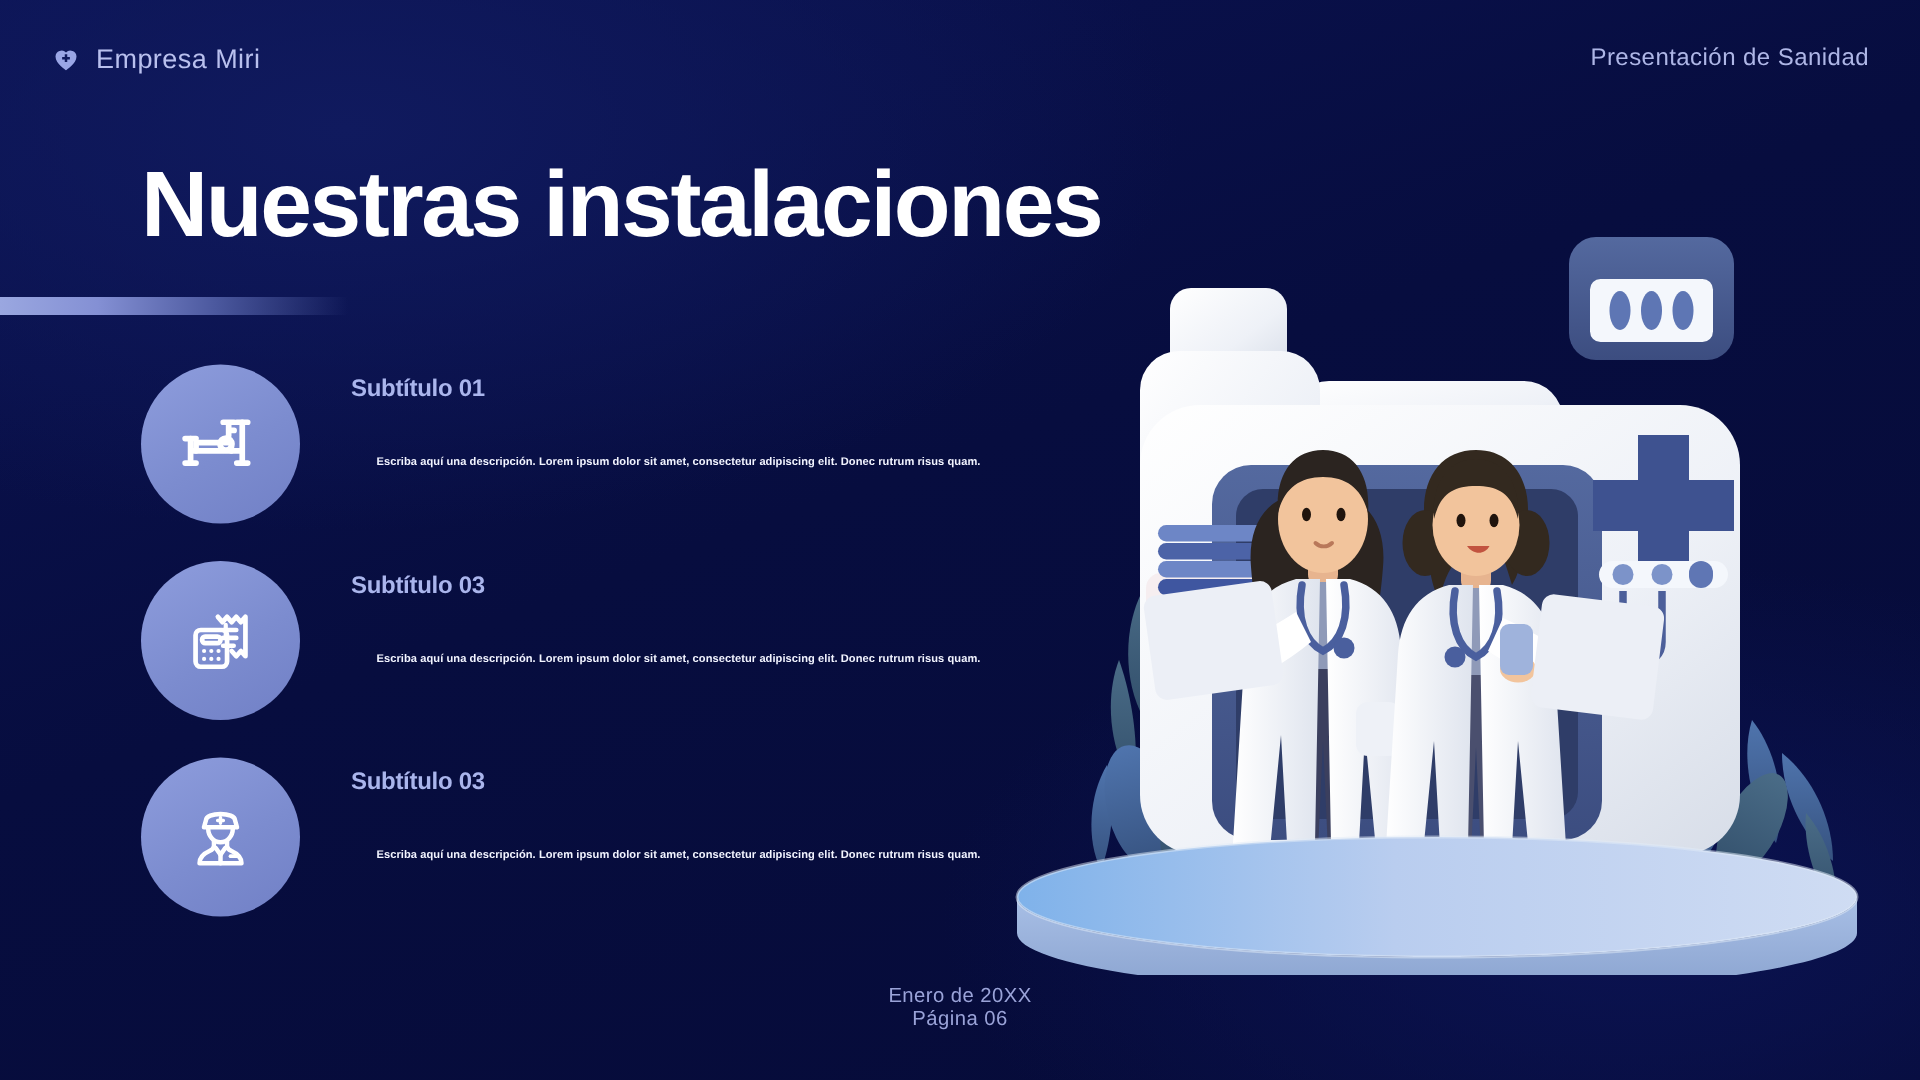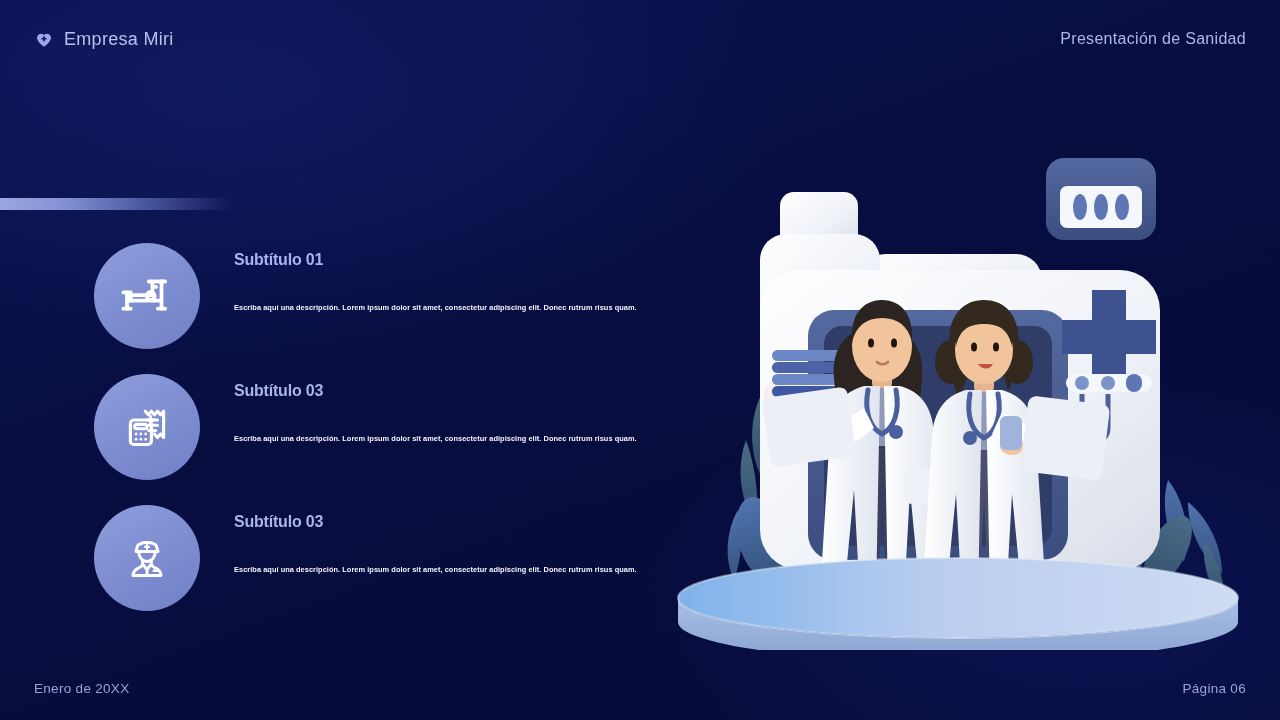--- a/index.html
+++ b/index.html
@@ -73,27 +73,29 @@
     width:380px;
   }
   .feature-title {
     font-size:16px; font-weight:bold; color:#aab5ec;
     letter-spacing:-.2px; margin-bottom:34px;
   }
   .feature-desc {
     font-size:7.4px; font-weight:bold; color:#f2f4ff;
     letter-spacing:.05px; line-height:1.35;
     white-space:nowrap;
+    margin-left:17px;
   }
 
   
   #footer {
     position:absolute; bottom:0; left:0; width:100%; height:64px;
-    display:flex; align-items:center; justify-content:space-between;
+    display:flex; align-items:center; 
     padding:0 34px;
+    flex-direction:column;
   }
   .footer-text { font-size:13.5px; color:#9aa3d8; letter-spacing:.3px; }
 
   
   #illustration {
     position:absolute; left:668px; top:150px;
     width:580px; height:500px;
   }
   #illustration svg { display:block; width:100%; height:100%; }
 </style>
@@ -108,20 +110,21 @@
         <svg viewBox="0 0 24 24" width="20" height="20" aria-hidden="true">
           <path d="M12 21.3s-8.4-5.2-8.4-11A4.9 4.9 0 0 1 12 7.2a4.9 4.9 0 0 1 8.4 3.1c0 5.8-8.4 11-8.4 11z" fill="#9aa6e6"></path>
           <path d="M11 8.6h2v2.1h2.1v2H13v2.1h-2v-2.1H8.9v-2H11z" fill="#101a5e"></path>
         </svg>
       </span>
       <span class="brand-name">Empresa Miri</span>
     </div>
     <div class="header-right">Presentación de Sanidad</div>
   </div>
 
+  <h1 id="title">Nuestras instalaciones</h1>
 
   <div id="accent-bar"></div>
 
   <div id="features">
 
     <div class="feature">
       <div class="feature-icon">
         <svg viewBox="0 0 64 64" width="58" height="58" fill="none" stroke="#ffffff" stroke-width="4.2" stroke-linecap="round" stroke-linejoin="round">
           <path d="M10 28v18M10 37h38M48 16v30"></path>
           <path d="M6 28h8M6 46h8M44 16h8M44 46h8"></path>

